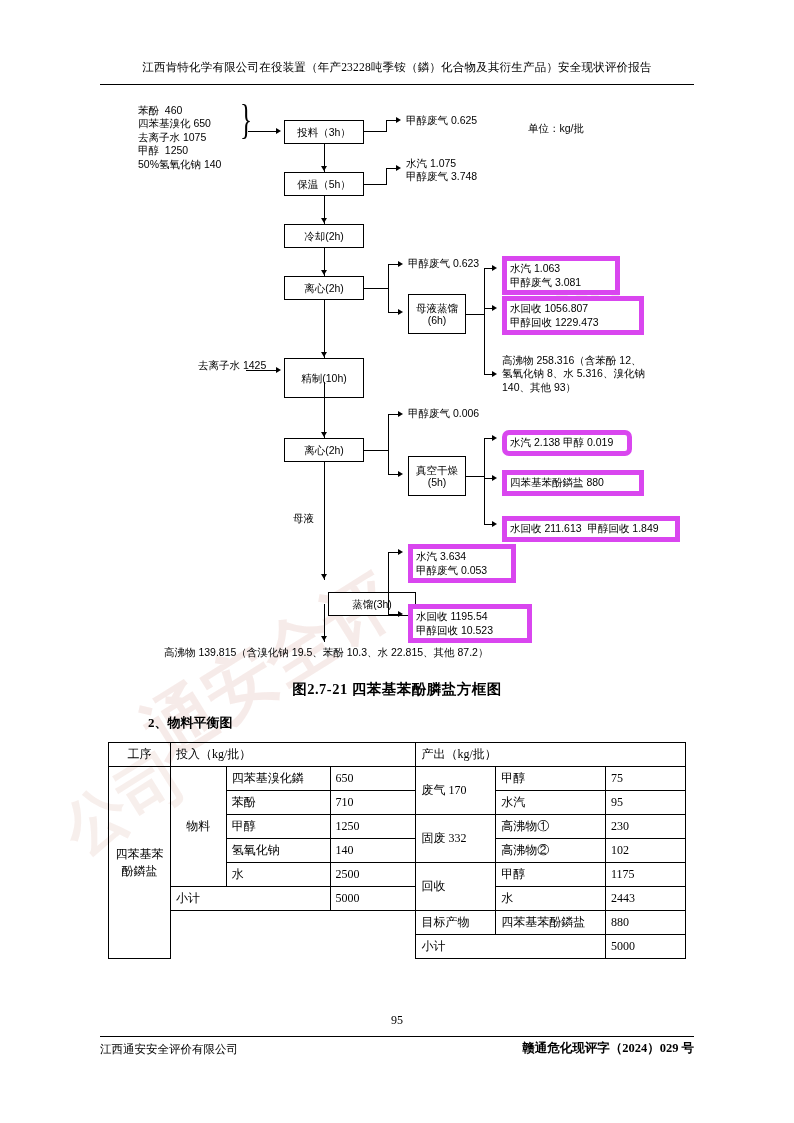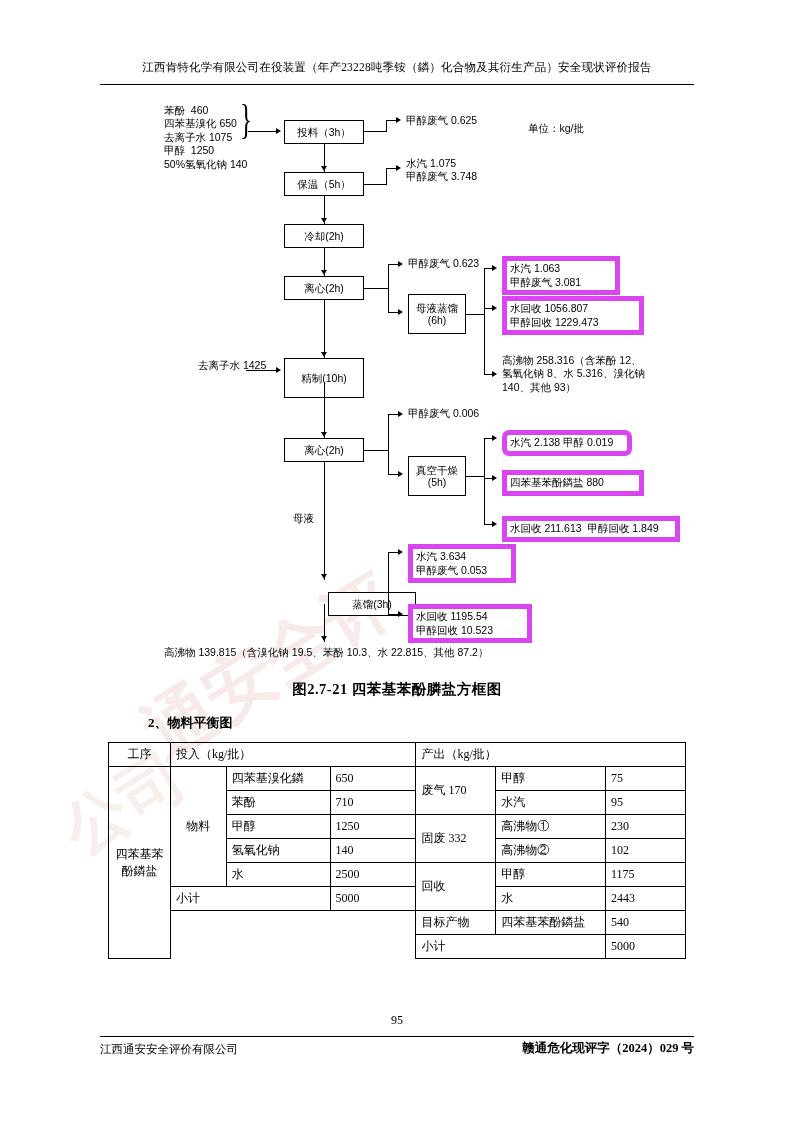--- a/index.html
+++ b/index.html
@@ -177,21 +177,21 @@
   <div class="watermark wm2">通安全评</div>
   <div class="watermark wm3">公司</div>
 
   <div class="header">江西肯特化学有限公司在役装置（年产23228吨季铵（鏻）化合物及其衍生产品）安全现状评价报告</div>
   <div class="header-rule"></div>
 
   <div class="diagram">
 
     <div class="lbl" style="top:26px; left:432px;">单位：kg/批</div>
 
-    <div class="lbl" style="top:8px; left:42px;margin-left:26px;">苯酚  460
+    <div class="lbl" style="top:8px; left:42px;">苯酚  460
 四苯基溴化 650
 去离子水 1075
 甲醇  1250
 50%氢氧化钠 140</div>
     <div class="brace" style="top:2px; left:140px;">}</div>
 
     <div class="hline" style="top:35px; left:152px; width:30px;"></div>
     <div class="arrow-r" style="top:32px; left:180px;"></div>
 
     <div class="box" style="top:24px; left:188px; width:80px; height:24px;">投料（3h）</div>
@@ -372,21 +372,21 @@
           <td colspan="2">小计</td>
           <td>5000</td>
           <td>水</td>
           <td>2443</td>
         </tr>
 
         <tr>
           <td colspan="3" style="border:none;"></td>
           <td>目标产物</td>
           <td>四苯基苯酚鏻盐</td>
-          <td>540</td>
+          <td>880</td>
         </tr>
 
         <tr>
           <td colspan="3" style="border:none;"></td>
           <td colspan="2">小计</td>
           <td>5000</td>
         </tr>
       </tbody>
     </table>
   </div>

